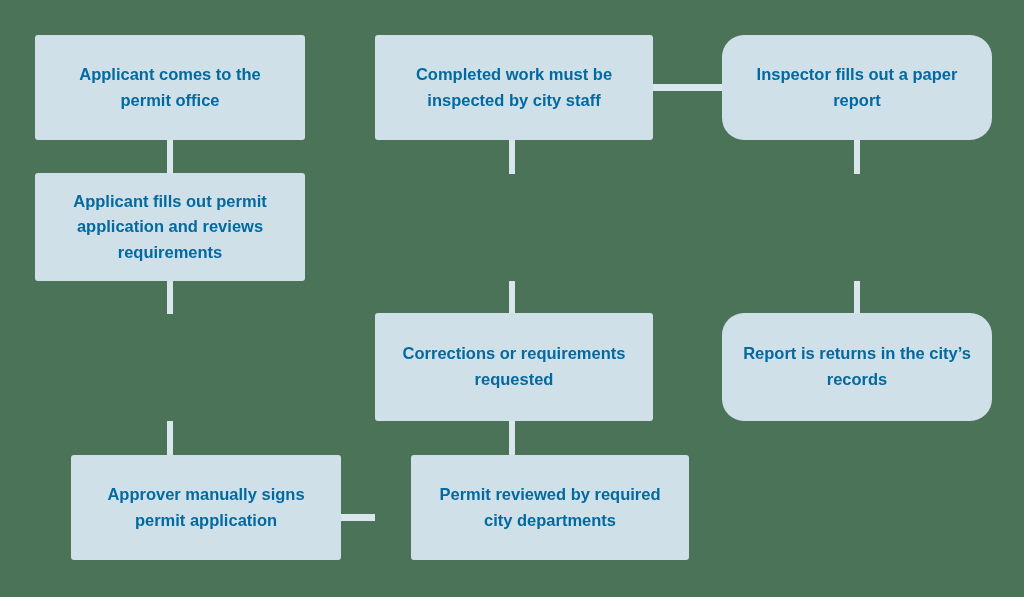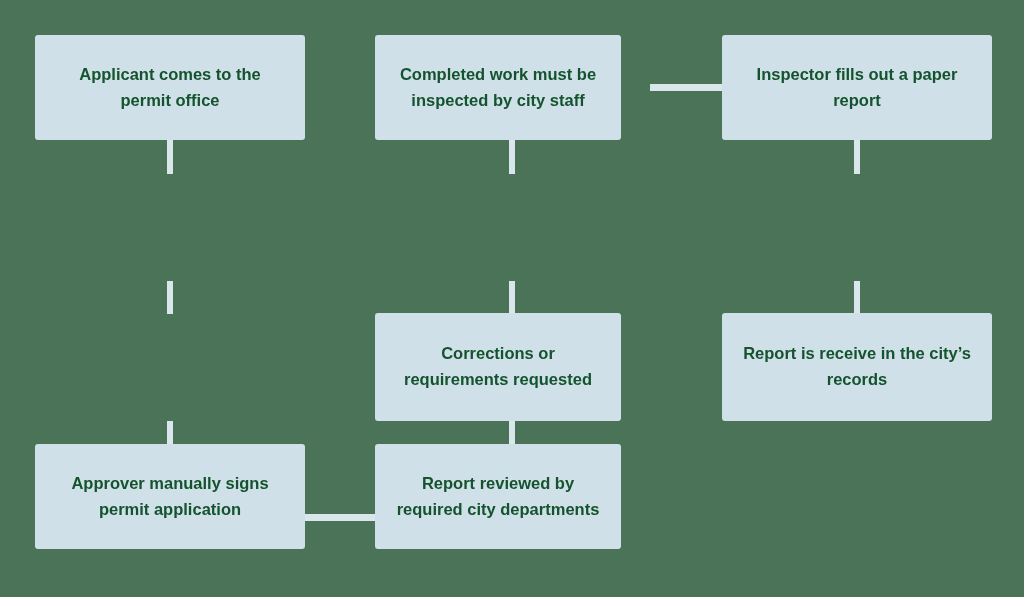--- a/index.html
+++ b/index.html
@@ -19,37 +19,37 @@
     inset: 0;
   }
   .node {
     position: absolute;
     background: #cfe0e8;
     border-radius: 3px;
     display: flex;
     align-items: center;
     justify-content: center;
     text-align: center;
-    color: #14532d;
+    color: #0369a1;
     font-weight: bold;
     font-size: 16.5px;
     line-height: 1.55;
     padding: 8px 17px;
     box-sizing: border-box;
     z-index: 2;
   }
   
   .c1 { left: 35px;  width: 270px; }
-  .c2 { left: 375px; width: 246px; }
-  .c3 { left: 722px; width: 270px; }
+  .c2 { left: 375px; width: 278px; }
+  .c3 { left: 722px; width: 270px; border-radius: 22px; }
   
   .r1 { top: 35px;  height: 105px; }
   .r2 { top: 173px; height: 108px; }
   .r3 { top: 313px; height: 108px; }
-  .r4 { top: 444px; height: 105px; }
+  .r4 { top: 455px; height: 105px; margin-left: 36px; }
 
   
   .conn {
     position: absolute;
     background: #d9e6ec;
     z-index: 1;
   }
   .v { width: 6px; }
   .h { height: 7px; }
 
@@ -79,34 +79,37 @@
 
   <div class="conn v vx3 vg1"></div>
   <div class="conn v vx3 vg2"></div>
 
   <div class="conn h h-top"></div>
   <div class="conn h h-bottom"></div>
 
   <div class="node c1 r1">
     <span>Applicant comes to the permit office</span>
   </div>
+  <div class="node c1 r2">
+    <span>Applicant fills out permit application and reviews requirements</span>
+  </div>
   <div class="node c1 r4">
     <span>Approver manually signs permit application</span>
   </div>
 
   <div class="node c2 r1">
     <span>Completed work must be inspected by city staff</span>
   </div>
   <div class="node c2 r3">
     <span>Corrections or requirements requested</span>
   </div>
   <div class="node c2 r4">
-    <span>Report reviewed by required city departments</span>
+    <span>Permit reviewed by required city departments</span>
   </div>
 
   <div class="node c3 r1">
     <span>Inspector fills out a paper report</span>
   </div>
   <div class="node c3 r3">
-    <span>Report is receive in the city’s records</span>
+    <span>Report is returns in the city’s records</span>
   </div>
 
 </div>
 
 </body></html>

